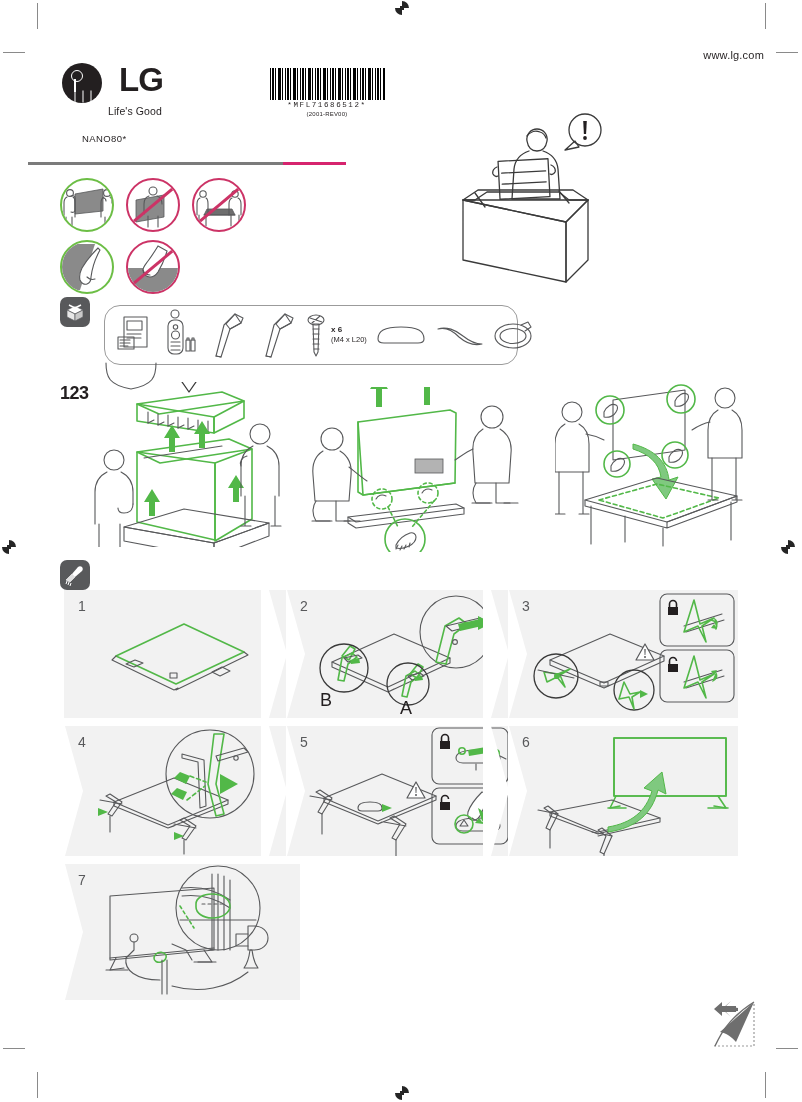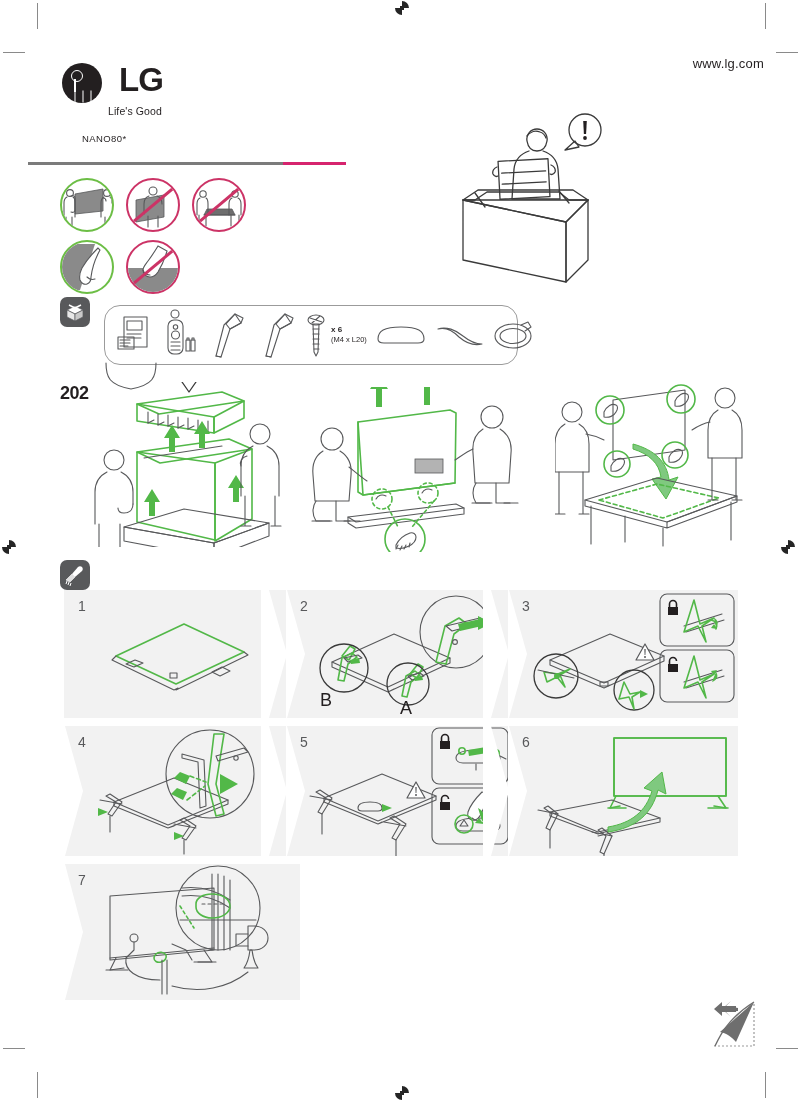--- a/index.html
+++ b/index.html
@@ -80,22 +80,22 @@
       #000 5px 6px, #fff 6px 8px, #000 8px 11px, #fff 11px 12px,
       #000 12px 13px, #fff 13px 15px);
   }
   .barcode-num {
     font-family: "Liberation Mono", monospace;
     font-size: 7.5px; letter-spacing: 1.6px; margin-top: 1px; color: #231f20;
   }
   .barcode-rev { font-size: 6px; letter-spacing: .2px; margin-top: 2px; color: #231f20; }
 
   .site-url {
-    position: absolute; right: 38px; top: 56px;
-    font-size: 13px; color: #231f20; letter-spacing: .2px;
+    position: absolute; right: 38px; top: 49px;
+    font-size: 11px; color: #231f20; letter-spacing: .2px;
   }
 
   
   .divider { position: absolute; left: 28px; top: 162px; width: 318px; height: 3px; background: #7b7b7b; }
   .divider-accent { position: absolute; left: 283px; top: 162px; width: 63px; height: 3px; background: #d6246e; }
 
   
   .handling { position: absolute; left: 60px; top: 178px; }
   .h-row { display: flex; gap: 12px; margin-bottom: 8px; }
   .h-circle {
@@ -198,20 +198,25 @@
   <div class="crop-line" style="left:776px; top:1048px; width:22px; height:1px;"></div>
 
   <div class="hdr-logo">
     <div class="lg-row">
       <div class="lg-circle"></div>
       <div class="lg-word">LG</div>
     </div>
     <div class="lg-tag">Life's Good</div>
   </div>
 
+  <div class="barcode-wrap">
+    <div class="barcode-bars"></div>
+    <div class="barcode-num">*MFL71686512*</div>
+    <div class="barcode-rev">(2001-REV00)</div>
+  </div>
 
   <div class="site-url">www.lg.com</div>
   <div class="model-code">NANO80*</div>
 
   <div class="divider"></div>
   <div class="divider-accent"></div>
 
   <div class="handling">
     <div class="h-row">
 
@@ -377,21 +382,21 @@
           <path class="ln" d="M30 8l7-3 3 5-6 4" fill="#fff"></path>
         </svg>
       </div>
     </div>
   </div>
 
   <svg class="acc-tail" width="120" height="28" viewBox="0 0 120 28">
     <path class="ln" d="M2 1c0 14 3 22 25 26M52 1c0 14-3 22-25 26"></path>
   </svg>
 
-  <div class="unbox-num">202</div>
+  <div class="unbox-num">123</div>
 
   <div class="unbox-row">
 
     <svg width="220" height="165" viewBox="0 0 220 165" style="position:absolute; left:22px; top:0;">
 
       <path class="gr" d="M55 22l85-12 22 9-85 13z" fill="#fff"></path>
       <path class="gr" d="M55 22v17l77 12V35z" fill="#fff"></path>
       <path class="gr" d="M132 35l30-16v17l-30 15z" fill="#efefef"></path>
       <path class="ln" d="M66 30v11M76 32v11M86 33v11M96 35v11M106 36v11M116 38v11M126 39v11"></path>
       <path class="ln" d="M66 41l6-3M76 43l6-3M86 44l6-3M96 46l6-3M106 47l6-3M116 49l6-3"></path>

